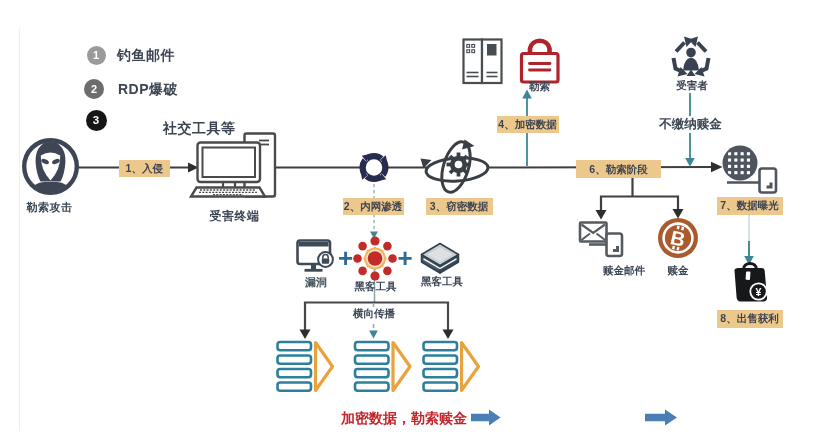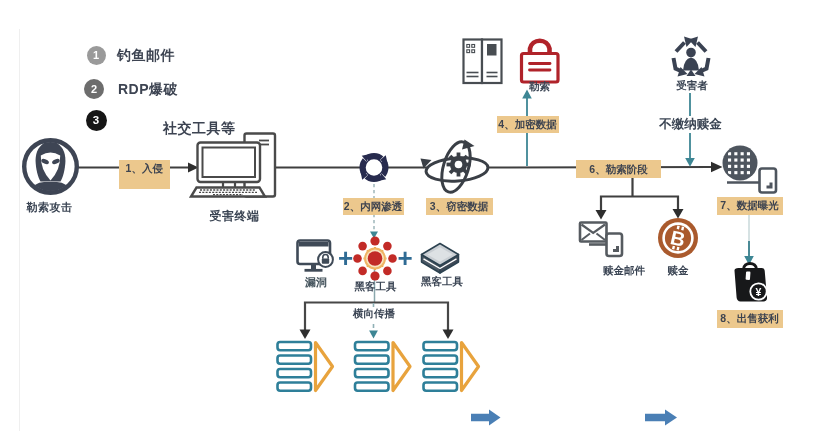--- a/index.html
+++ b/index.html
@@ -319,33 +319,34 @@
 
   <div class="badge" style="left:86.5px;top:45.5px;width:19px;height:19px;line-height:19px;background:#9a9a9a;font-size:11px;">1</div>
   <div class="intro-label" style="left:117px;top:46.5px;">钓鱼邮件</div>
 
   <div class="badge" style="left:84px;top:79px;width:20px;height:20px;line-height:20px;background:#6d6d6d;font-size:11px;">2</div>
   <div class="intro-label" style="left:118px;top:80.5px;">RDP爆破</div>
 
   <div class="badge" style="left:85.5px;top:110px;width:21px;height:21px;line-height:21px;background:#161616;font-size:11.5px;">3</div>
   <div class="intro-label" style="left:117px;top:120px;margin-left:46px;">社交工具等</div>
 
-  <div class="step" style="left:118.5px;top:159.5px;width:51.5px;height:29px;line-height:17px;">1、入侵</div>
+  <div class="step" style="left:118.5px;top:159.5px;width:51.5px;height:17px;line-height:17px;">1、入侵</div>
   <div class="step" style="left:342.5px;top:198px;width:61px;height:17px;line-height:17px;">2、内网渗透</div>
   <div class="step" style="left:425.5px;top:198px;width:67px;height:17px;line-height:17px;">3、窃密数据</div>
   <div class="step" style="left:496.5px;top:116px;width:62px;height:17px;line-height:17px;">4、加密数据</div>
   <div class="step" style="left:576px;top:160px;width:85px;height:18px;line-height:18px;">6、勒索阶段</div>
   <div class="step" style="left:716.5px;top:197px;width:66px;height:17.5px;line-height:17.5px;">7、数据曝光</div>
   <div class="step" style="left:716.5px;top:310px;width:66px;height:17.5px;line-height:17.5px;">8、出售获利</div>
 
   <div class="cap" style="left:49.5px;top:200px;font-size:11px;letter-spacing:0.5px;">勒索攻击</div>
   <div class="cap" style="left:234.5px;top:208px;font-size:12px;letter-spacing:0.5px;">受害终端</div>
   <div class="cap" style="left:539.5px;top:79.5px;font-size:10.5px;">勒索</div>
   <div class="cap" style="left:692px;top:78.5px;font-size:10.5px;">受害者</div>
   <div class="cap whitebg" style="left:690.5px;top:116px;font-size:12.5px;letter-spacing:0;">不缴纳赎金</div>
   <div class="cap" style="left:624px;top:263.5px;font-size:10.5px;letter-spacing:0;">赎金邮件</div>
   <div class="cap" style="left:678px;top:263.5px;font-size:10.5px;letter-spacing:0;">赎金</div>
   <div class="cap" style="left:316px;top:275px;font-size:11px;color:#47565f;">漏洞</div>
   <div class="cap" style="left:375.5px;top:279.5px;font-size:10.5px;">黑客工具</div>
   <div class="cap" style="left:442px;top:274.5px;font-size:10.5px;letter-spacing:0;">黑客工具</div>
   <div class="cap whitebg" style="left:374px;top:306.5px;font-size:10.5px;">横向传播</div>
 
+  <div class="red" style="left:404px;top:409.5px;">加密数据，勒索赎金</div>
 </div>
 
 </body></html>

